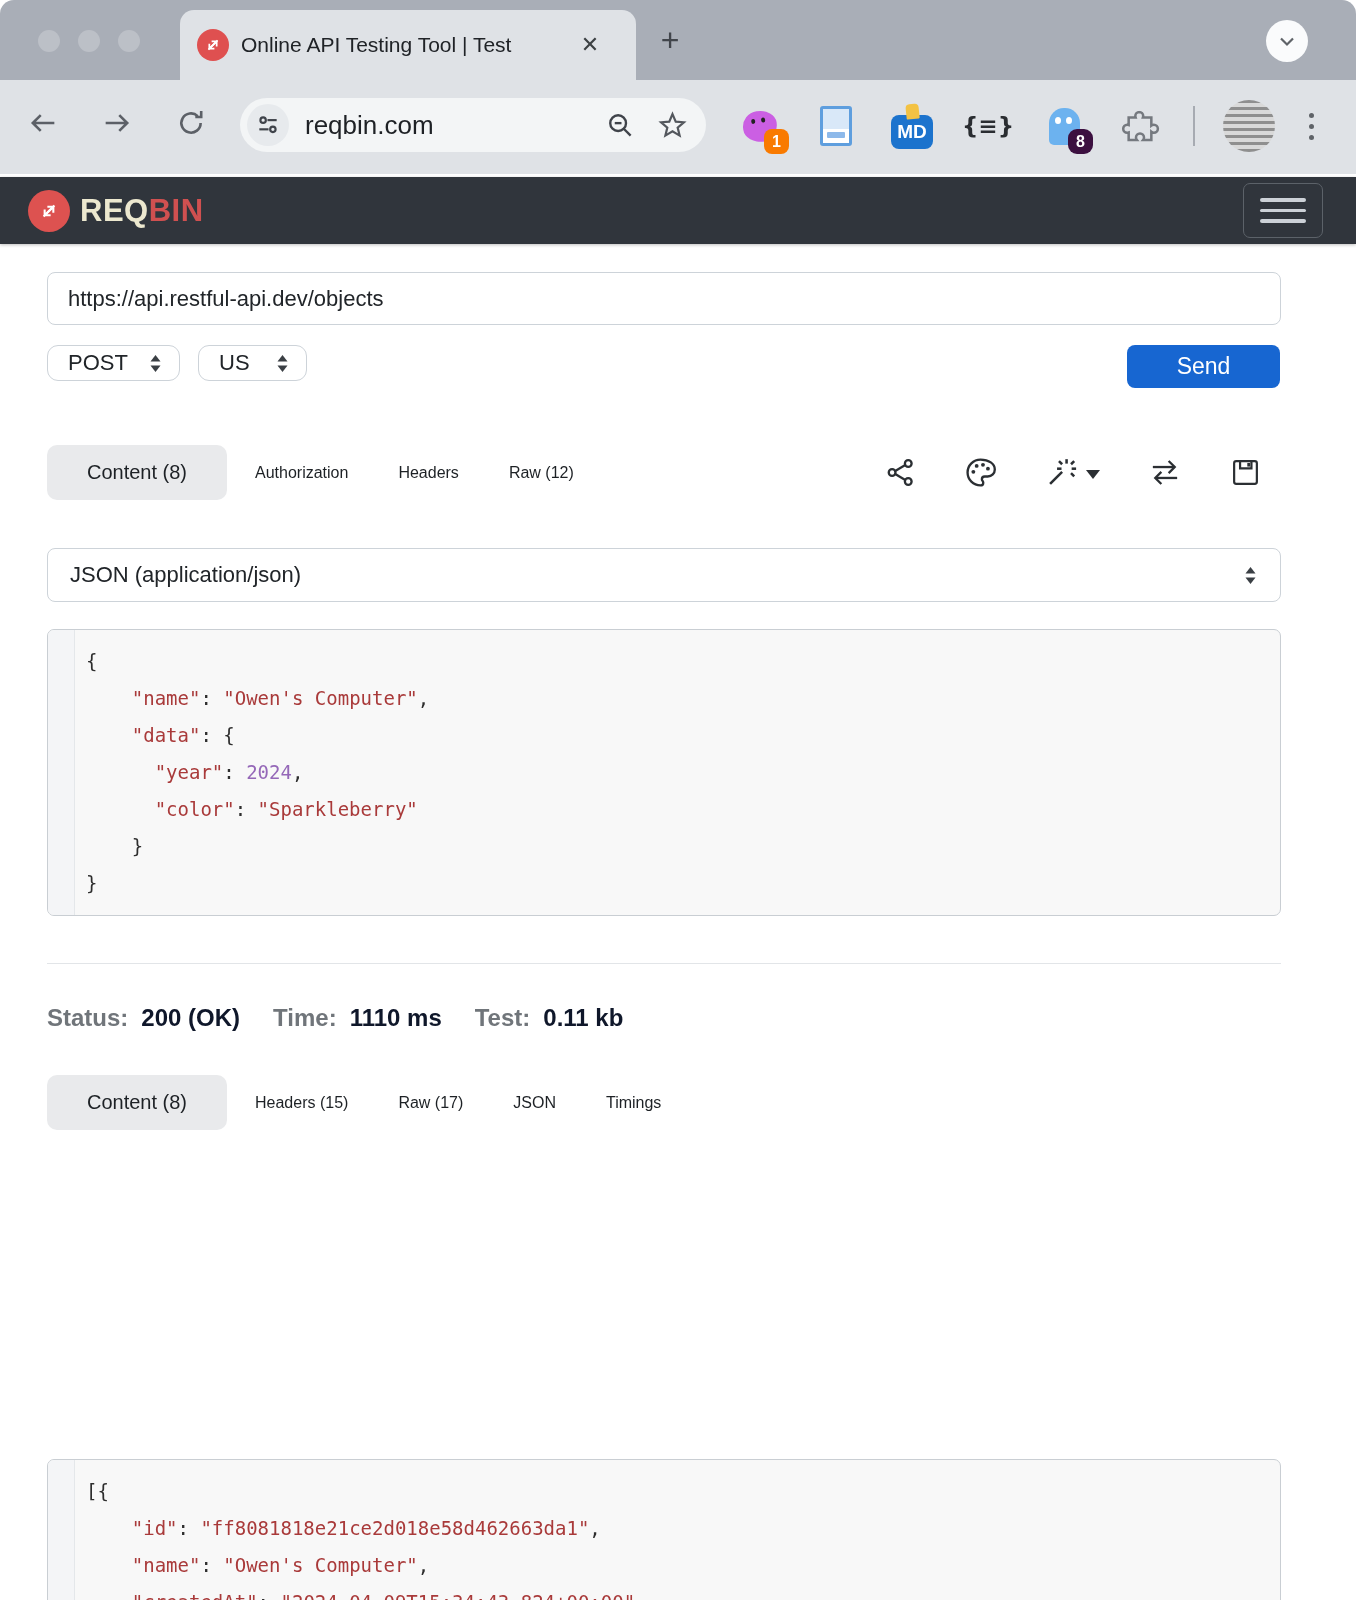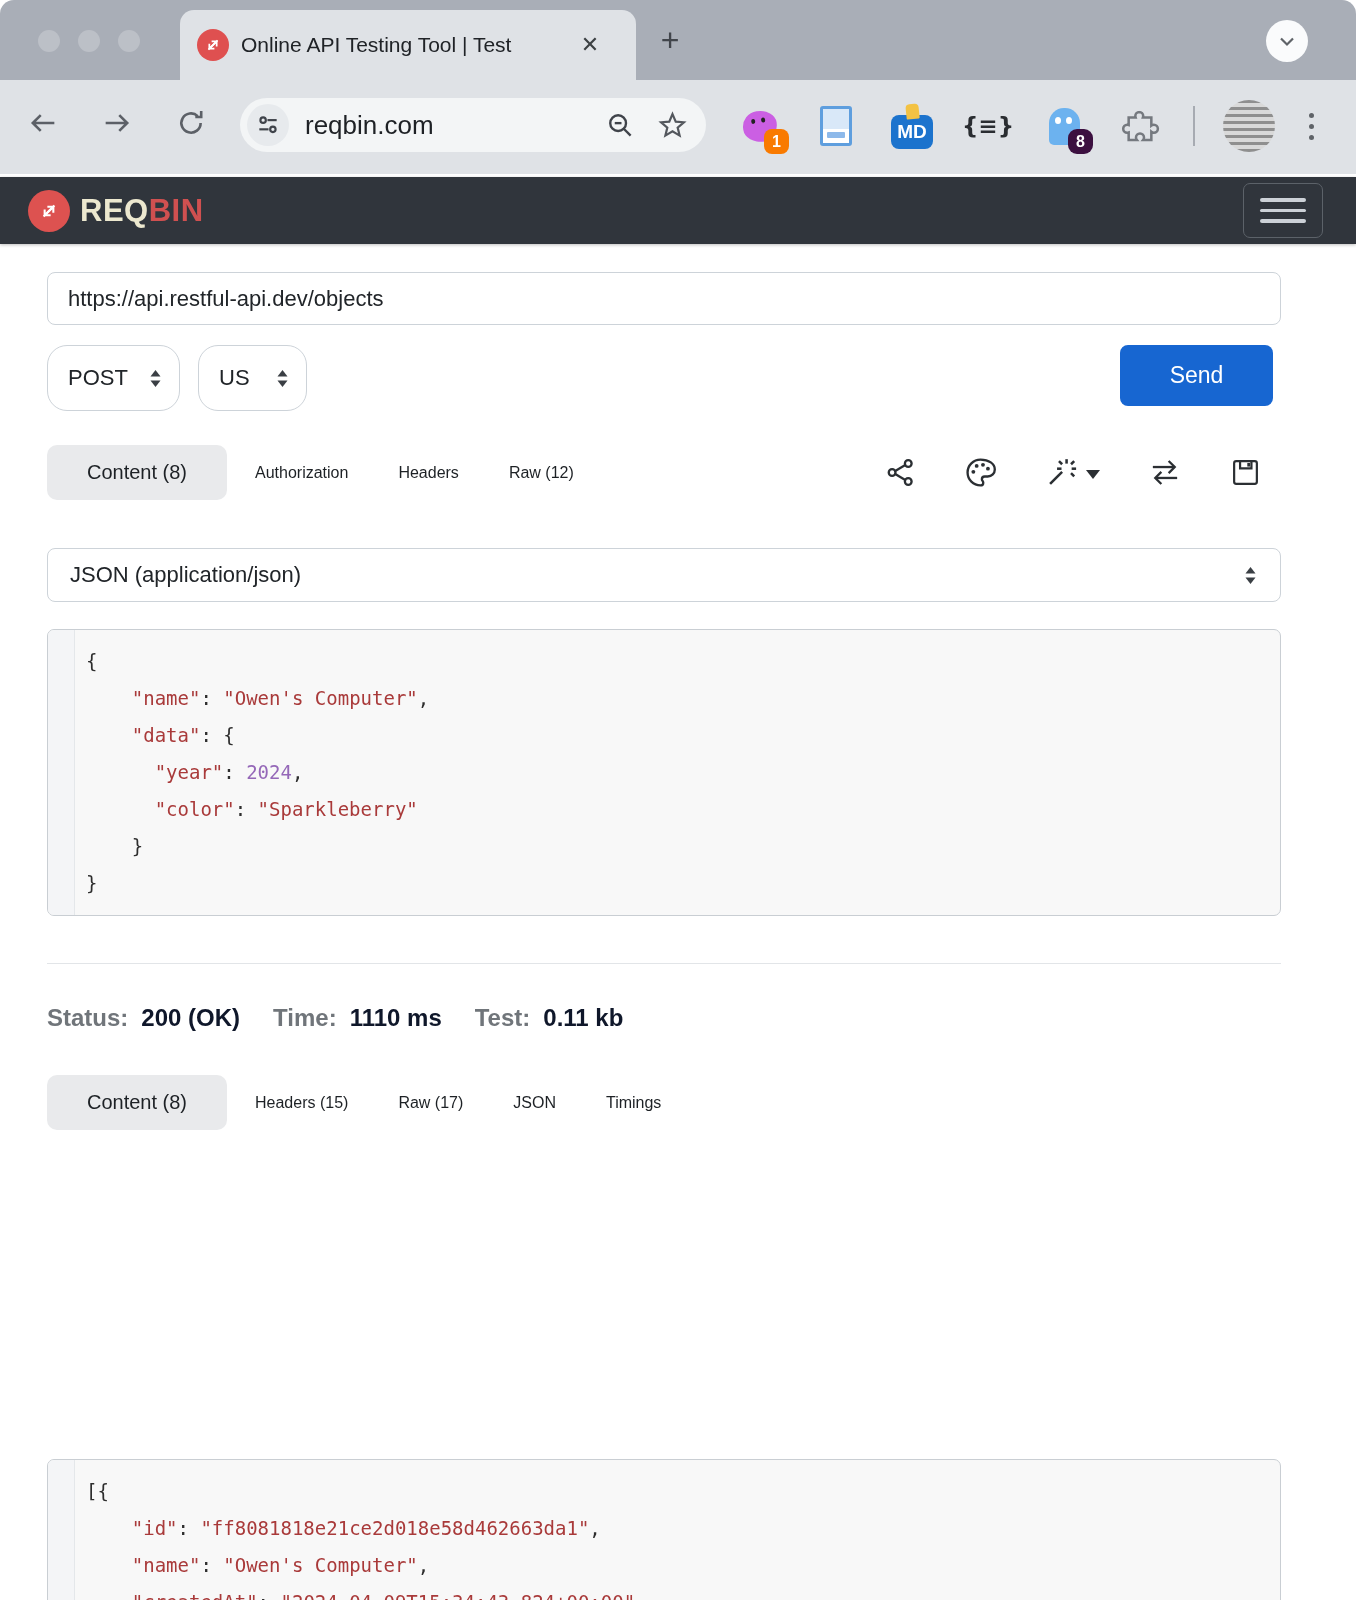--- a/index.html
+++ b/index.html
@@ -73,25 +73,25 @@
   .brand-req { color:#ece8cf; } .brand-bin { color:#d05050; }
   .hamburger { position:absolute; left:1243px; top:6px; width:80px; height:55px; border:1px solid #5c6269;
     border-radius:7px; display:flex; flex-direction:column; justify-content:center; align-items:center; gap:7px; }
   .hamburger i { width:46px; height:3.5px; background:#ccd1d7; border-radius:2px; display:block; }
 
   
   .sec { position:absolute; left:47px; width:1234px; }
   .url-input { top:272px; height:53px; border:1px solid #cdd3d9; border-radius:8px;
     display:flex; align-items:center; padding:0 20px; font-size:22px; color:#212529; background:#fff; }
   .method-row { top:345px; height:53px; }
-  .select { position:absolute; top:0; height:66px; border:1px solid #cdd3d9; border-radius:20px; background:#fff;
+  .select { position:absolute; top:0; height:36px; border:1px solid #cdd3d9; border-radius:11px; background:#fff;
     display:flex; align-items:center; justify-content:space-between; padding:0 16px 0 20px; font-size:22px; color:#212529; }
   .sel-method { left:0; width:133px; }
   .sel-region { left:151px; width:109px; }
-  .send-btn { position:absolute; right:8px; top:0; width:153px; height:61px; background:#1766d1; color:#fff;
+  .send-btn { position:absolute; right:1px; top:0; width:153px; height:43px; background:#1766d1; color:#fff;
     border:none; border-radius:8px; font-size:23px; font-weight:500; font-family:"Liberation Sans",sans-serif; }
 
   .tabs-row { height:55px; display:flex; align-items:center; }
   .req-tabs { top:445px; } .resp-tabs { top:1075px; }
   .tab-pill { width:180px; height:55px; background:#e9eaec; border-radius:10px;
     display:flex; align-items:center; justify-content:center; font-size:20px; color:#1d2125; }
   .tab-link { font-size:16px; color:#1d2125; margin-left:50px; white-space:nowrap; }
   .tab-link.first { margin-left:28px; }
   .req-icons { position:absolute; right:20px; top:0; height:55px; display:flex; align-items:center; gap:48px; }
   .icon-btn { display:flex; align-items:center; }

